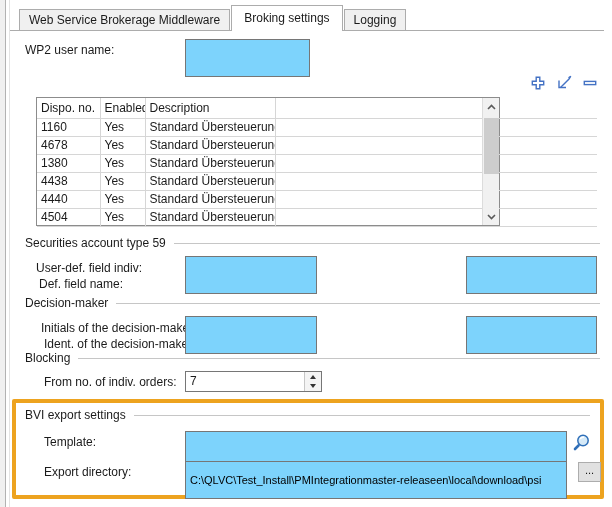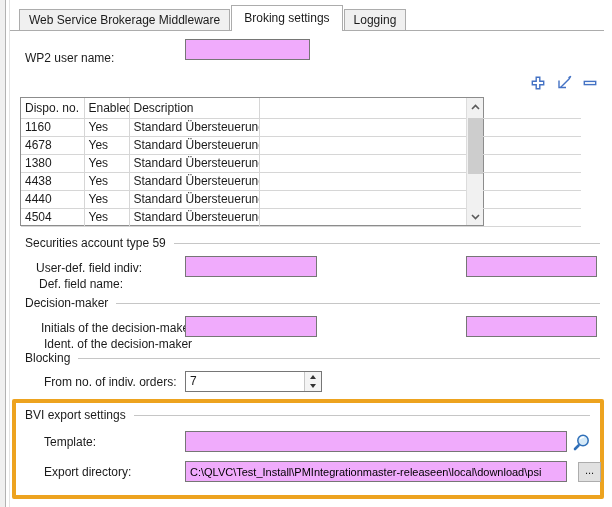--- a/index.html
+++ b/index.html
@@ -12,28 +12,28 @@
   .edge-line2{left:9px;top:0;width:1px;height:507px;background:#e4e4e4;}
   
   .tabbar{left:19px;top:5px;display:flex;align-items:flex-end;}
   .tab{background:#f0f0f0;border:1px solid #acacac;border-bottom:none;padding:3px 9px 4px 9px;
        height:22px;white-space:nowrap;cursor:default;position:relative;text-align:center;}
   .tab.active{background:#ffffff;height:26px;padding:5px 12px 4px 12px;z-index:3;margin:0 1px;}
   .tabline{left:10px;top:30px;width:594px;height:1px;background:#acacac;z-index:1;}
   .tab.active::after{content:"";position:absolute;left:0;right:0;bottom:-1px;height:2px;background:#fff;}
   
   .lbl{white-space:nowrap;}
-  .tbox{border:1px solid #767676;background:#f0abfc;font-family:"Liberation Sans",sans-serif;
-        font-size:12px;padding:1px 4px;outline:none;}
+  .tbox{border:1px solid #767676;background:#7dd3fc;font-family:"Liberation Sans",sans-serif;
+        font-size:12px;padding:18px 4px;outline:none;}
   .grp{display:flex;align-items:center;white-space:nowrap;}
   .grp .line{flex:1;height:1px;background:#c6c6c6;margin-left:8px;margin-top:1px;}
   
   .icnbtn{width:20px;height:19px;display:flex;align-items:center;justify-content:center;}
   
-  .gridwrap{left:20px;top:97px;width:464px;height:129px;border:1px solid #8c8c8c;background:#fff;}
+  .gridwrap{left:36px;top:97px;width:464px;height:129px;border:1px solid #8c8c8c;background:#fff;}
   table.grid{border-collapse:collapse;table-layout:fixed;width:560px;}
   table.grid th,table.grid td{border-right:1px solid #d6d6d6;border-bottom:1px solid #d6d6d6;
         padding:1px 4px;text-align:left;font-weight:normal;white-space:nowrap;overflow:hidden;}
   table.grid th{height:20px;}
   table.grid td{height:18px;}
   table.grid .filler{border-right:none;}
   
   .vscroll{position:absolute;right:0;top:0;width:17px;height:127px;background:#f1f1f1;border-left:1px solid #dcdcdc;}
   .sbtn{position:absolute;left:0;width:17px;height:17px;display:flex;align-items:center;justify-content:center;}
   .sthumb{position:absolute;left:1px;width:15px;background:#cdcdcd;}
@@ -62,21 +62,21 @@
   <div class="abs edge-strip"></div>
   <div class="abs edge-line2"></div>
 
   <div class="abs tabline"></div>
   <div class="abs tabbar">
     <div class="tab">Web Service Brokerage Middleware</div>
     <div class="tab active">Broking settings</div>
     <div class="tab">Logging</div>
   </div>
 
-  <div class="abs lbl" style="left:25px;top:51px;">WP2 user name:</div>
+  <div class="abs lbl" style="left:25px;top:43px;">WP2 user name:</div>
   <input class="abs tbox" style="left: 185px; top: 39px; width: 125px; height: 21px;" value="">
 
   <div class="abs" style="left:528px;top:73px;display:flex;gap:6px;">
     <div class="icnbtn">
       <svg width="16" height="16" viewBox="0 0 16 16">
           <path d="M6.2 2.3h3.6v3.9h3.9v3.6H9.8v3.9H6.2v-3.9H2.3V6.2h3.9z" fill="none" stroke="#4472c4" stroke-width="1.4"></path>
         </svg>
     </div>
     <div class="icnbtn">
       <svg width="17" height="17" viewBox="0 0 17 17">

